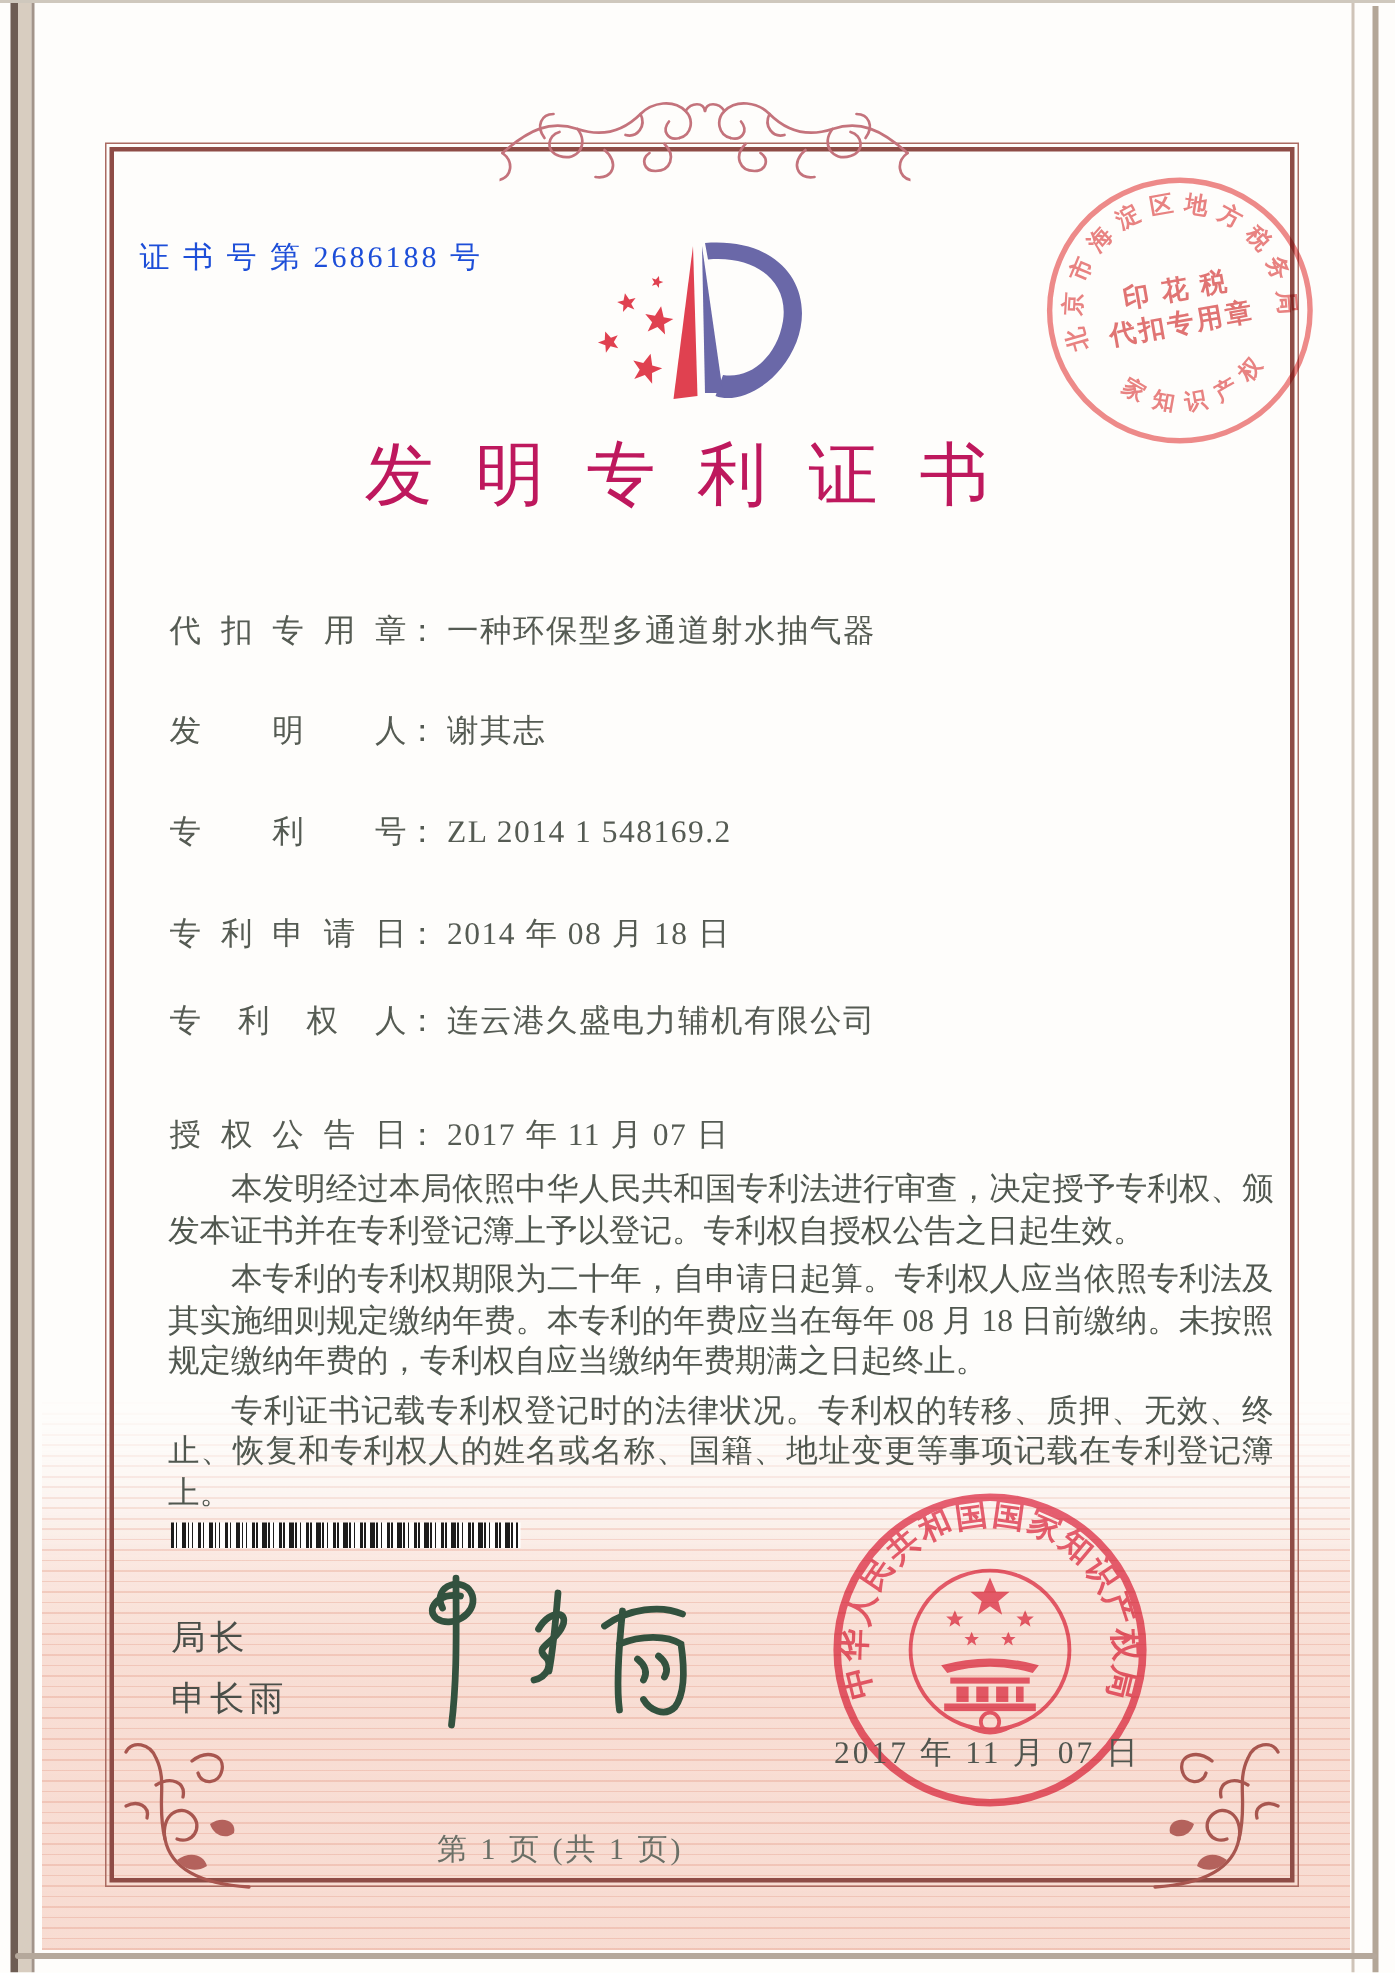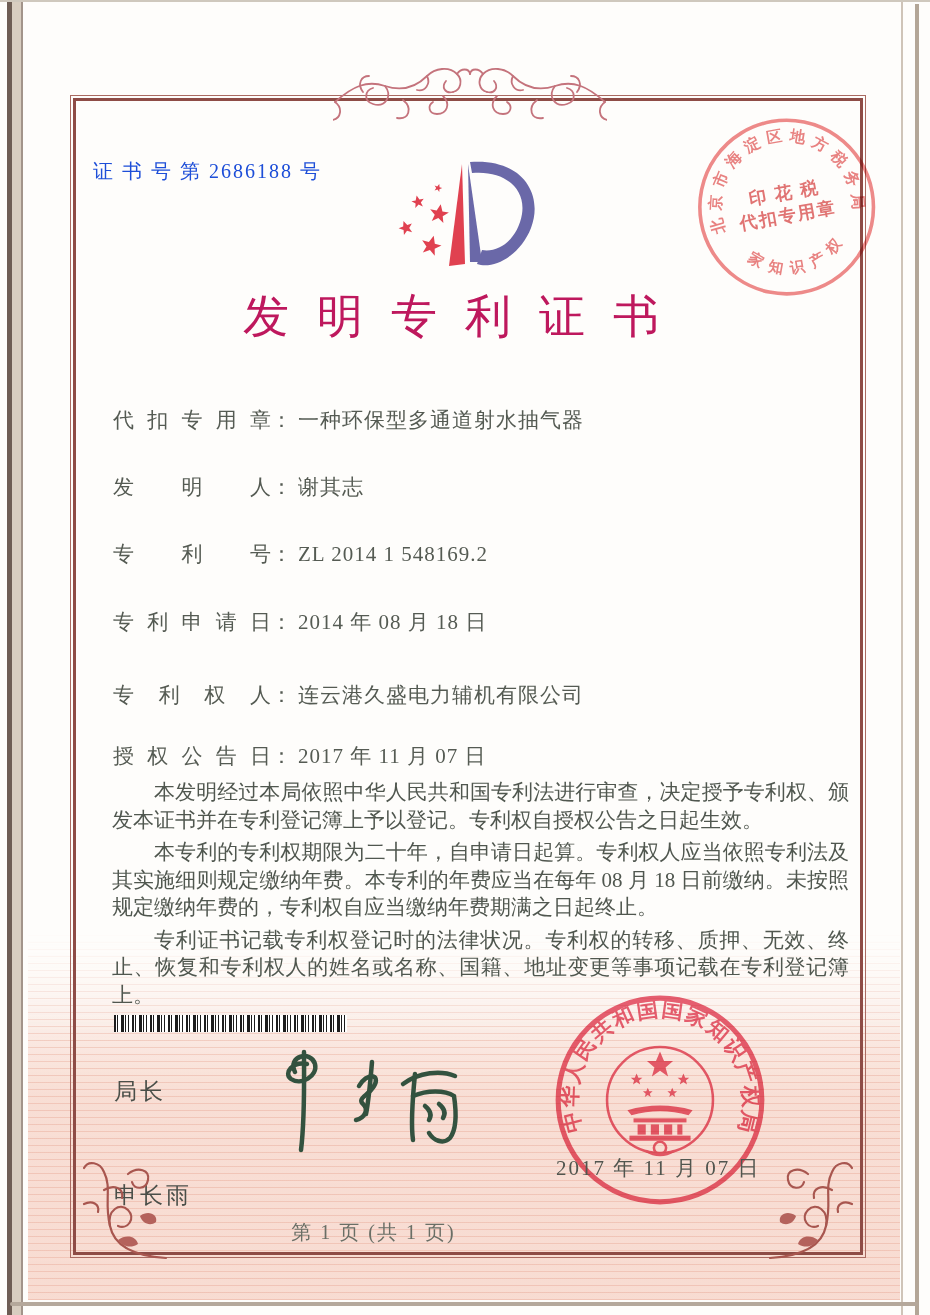--- a/index.html
+++ b/index.html
@@ -60,21 +60,21 @@
     left:114px;top:1015px;width:233px;height:17px;z-index:3;
     background:repeating-linear-gradient(90deg,
       #1c1c1c 0 2px, #fff 2px 3px,
       #1c1c1c 3px 4px, #fff 4px 7px,
       #1c1c1c 7px 10px, #fff 10px 11px,
       #1c1c1c 11px 12px, #fff 12px 14px,
       #1c1c1c 14px 15px, #fff 15px 18px);
   }
   
   .signer-title{left:114px;top:1076px;z-index:3;font-size:23px;color:#4a4f49;letter-spacing:3px;font-family:Liberation Sans, sans-serif;}
-  .signer-name{left:114px;top:1180px;z-index:3;font-size:23px;color:#4a4f49;letter-spacing:3px;font-family:"Liberation Sans","DejaVu Sans",sans-serif;}
+  .signer-name{left:114px;top:1117px;z-index:3;font-size:23px;color:#4a4f49;letter-spacing:3px;font-family:"Liberation Sans","DejaVu Sans",sans-serif;}
   .signature{left:255px;top:1046px;z-index:3;}
   
   .office-seal{left:550px;top:990px;z-index:3;mix-blend-mode:multiply;opacity:.94;}
   .issue-date{left:556px;top:1154px;z-index:4;font-size:21px;color:#51564f;letter-spacing:2px;white-space:pre;}
   
   .page-footer{left:0;top:1219px;width:747px;z-index:3;text-align:center;font-size:20px;color:#6a6f66;letter-spacing:2px;white-space:pre;}
   
   .dragons{left:333px;top:56px;z-index:3;}
   .corner-bl{left:74px;top:1144px;z-index:3;}
   .corner-br{left:766px;top:1144px;z-index:3;}
@@ -163,21 +163,21 @@
   </div>
   <div class="field-row" style="top:67px">
     <span class="field-label">发明人</span><span class="field-colon">：</span><span class="field-value">谢其志</span>
   </div>
   <div class="field-row" style="top:134px">
     <span class="field-label">专利号</span><span class="field-colon">：</span><span class="field-value">ZL 2014 1 548169.2</span>
   </div>
   <div class="field-row" style="top:202px">
     <span class="field-label">专利申请日</span><span class="field-colon">：</span><span class="field-value">2014 年 08 月 18 日</span>
   </div>
-  <div class="field-row" style="top:275px">
+  <div class="field-row" style="top:260px">
     <span class="field-label">专利权人</span><span class="field-colon">：</span><span class="field-value">连云港久盛电力辅机有限公司</span>
   </div>
   <div class="field-row" style="top:336px">
     <span class="field-label">授权公告日</span><span class="field-colon">：</span><span class="field-value">2017 年 11 月 07 日</span>
   </div>
 </div>
 
 <div class="abs paras">
   <p>本发明经过本局依照中华人民共和国专利法进行审查，决定授予专利权、颁发本证书并在专利登记簿上予以登记。专利权自授权公告之日起生效。</p>
   <p>本专利的专利权期限为二十年，自申请日起算。专利权人应当依照专利法及其实施细则规定缴纳年费。本专利的年费应当在每年 08 月 18 日前缴纳。未按照规定缴纳年费的，专利权自应当缴纳年费期满之日起终止。</p>

